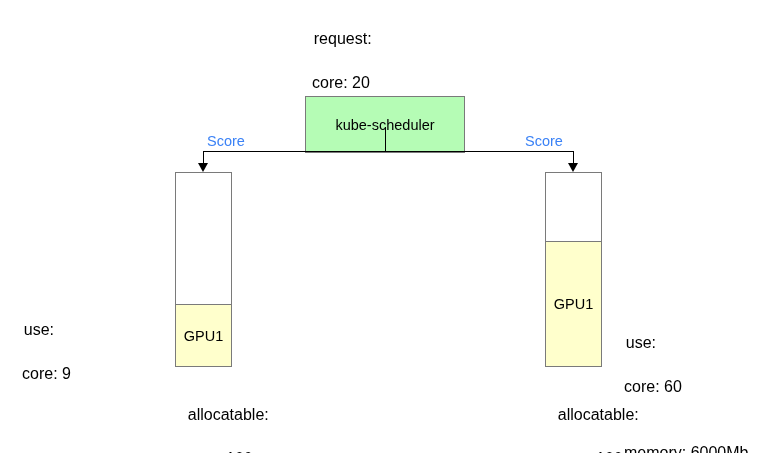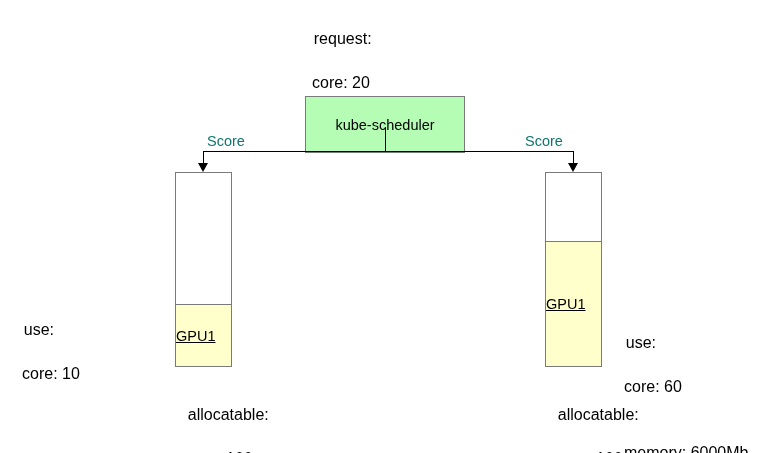--- a/index.html
+++ b/index.html
@@ -14,21 +14,21 @@
     background: #ffffff;
     font-family: "Liberation Sans", sans-serif;
     color: #000000;
     overflow: hidden;
   }
   .txt {
     position: absolute;
     font-size: 14.5px;
     line-height: 21px;
     white-space: pre;
-    color: #0f766e;
+    color: #3b82f6;
   }
   .block {
     position: absolute;
     font-size: 16px;
     line-height: 22px;
     white-space: pre;
     color: #000000;
   }
   .block .l2 { padding-left: 16px; display: block; }
   .block .l3 { padding-left: 16px; display: block; }
@@ -57,23 +57,22 @@
     border: 1.4px solid #7a7a7a;
     background: #ffffff;
   }
   .node-fill {
     position: absolute;
     box-sizing: border-box;
     background: #ffffcc;
     border: 1.4px solid #7a7a7a;
     display: flex;
     align-items: center;
-    justify-content: flex-start;
+    justify-content: center;
     font-size: 14.5px;
-    text-decoration: underline;
   }
 
   
   .line-h {
     position: absolute;
     height: 0;
     border-top: 1.6px solid #000000;
   }
   .line-v {
     position: absolute;
@@ -116,21 +115,21 @@
   <div class="txt" style="left:207px; top:131px;">Score</div>
   <div class="txt" style="left:525px; top:131px;">Score</div>
 
   <div class="node-rect" style="left:175px; top:172px; width:57px; height:195px;"></div>
   <div class="node-fill" style="left:175px; top:304px; width:57px; height:63px;">
     <span>GPU1</span>
   </div>
 
   <div class="block" style="left:6px; top:297px;">
     <span>use:</span>
-    <span class="l2">core: 10</span>
+    <span class="l2">core: 9</span>
   </div>
 
   <div class="block" style="left:170px; top:382px;">
     <span>allocatable:</span>
     <span class="l2">core: 100</span>
     
   </div>
 
   <div class="node-rect" style="left:545px; top:172px; width:57px; height:195px;"></div>
   <div class="node-fill" style="left:545px; top:241px; width:57px; height:126px;">

